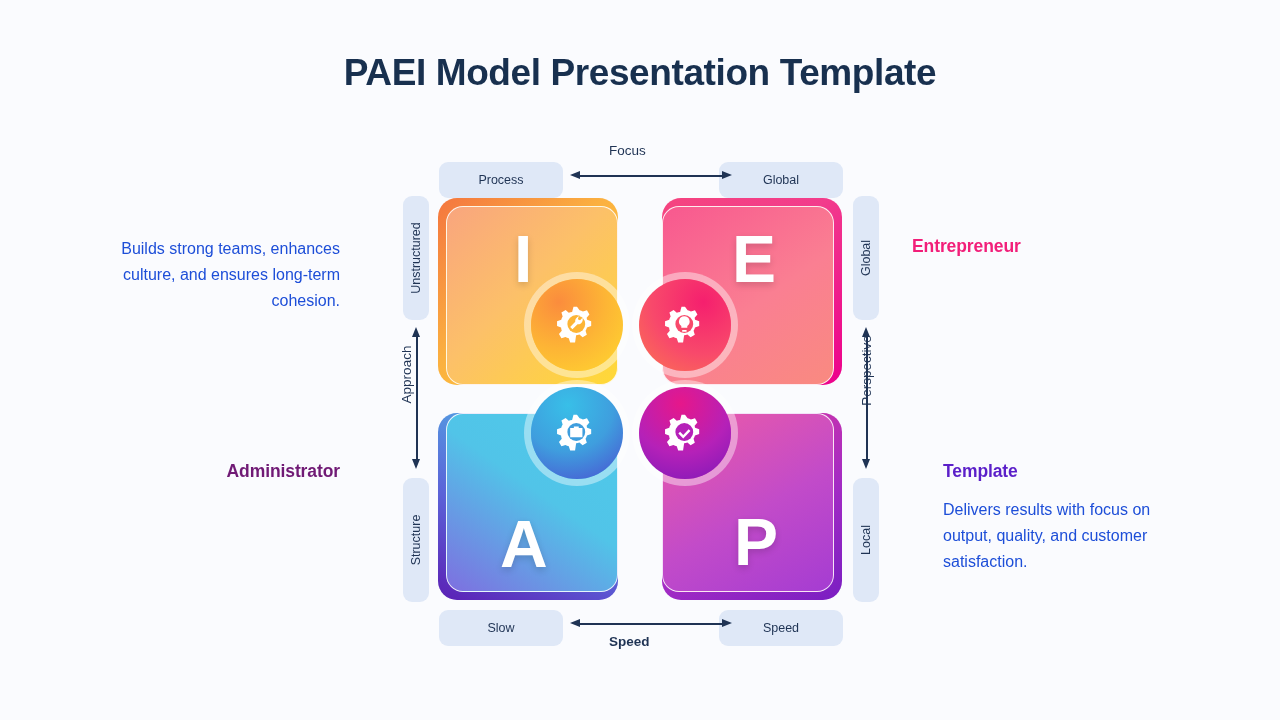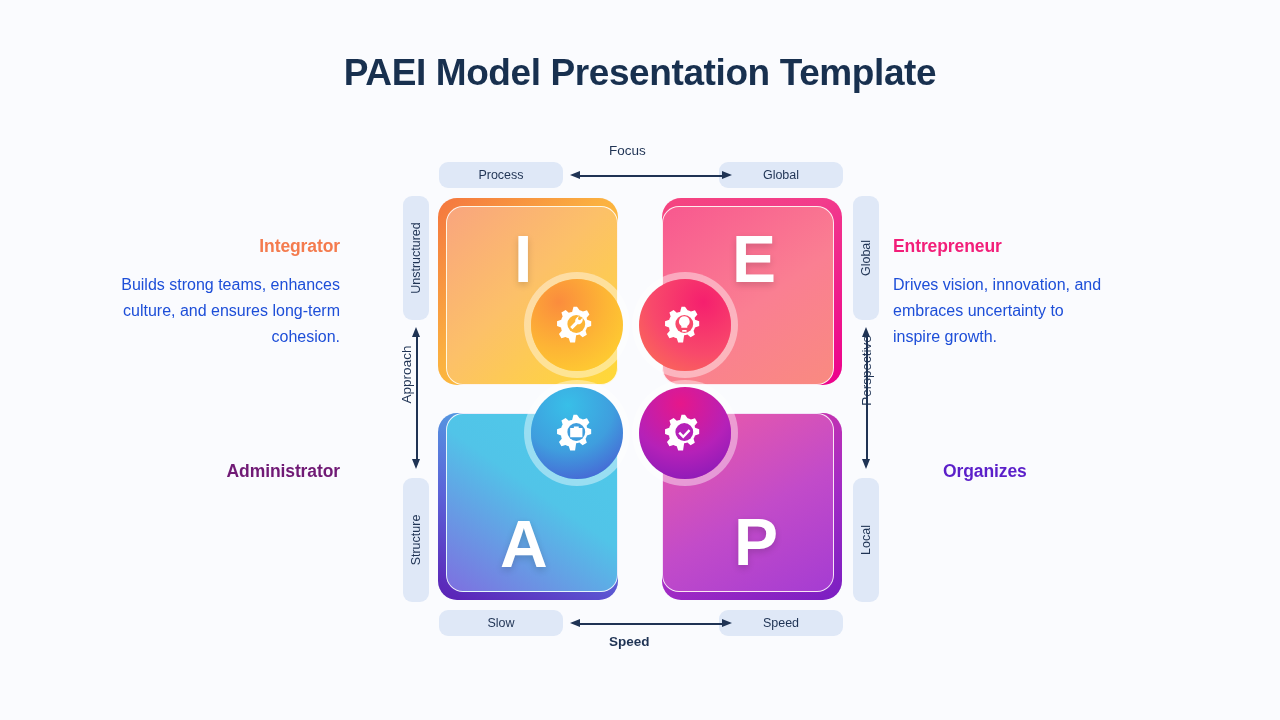--- a/index.html
+++ b/index.html
@@ -42,39 +42,39 @@
     letter-spacing: -0.1px;
   }
   .desc-body {
     font-size: 16px;
     line-height: 1.62;
     color: #1d4ed8;
   }
 
   #desc-integrator    { left: 120px;  top: 236px; }
   #desc-administrator { left: 120px;  top: 461px; }
-  #desc-entrepreneur  { left: 893px;  top: 236px; }
+  #desc-entrepreneur  { left: 912px;  top: 236px; }
   #desc-producer      { left: 943px;  top: 461px; }
 
   
   .matrix { position: absolute; left: 396px; top: 155px; width: 490px; height: 490px; }
 
   
   .pill {
     position: absolute;
     background: #dfe8f7;
     border-radius: 9px;
     color: #1f3354;
     font-size: 12.5px;
     display: flex;
     align-items: center;
     justify-content: center;
     text-align: center;
   }
-  .pill.h { width: 124px; height: 26px; }
+  .pill.h { width: 124px; height: 36px; }
   .pill.v { width: 26px;  height: 124px; }
   .pill.v span { transform: rotate(-90deg); white-space: nowrap; display: block; }
 
   #pill-process { left: 43px;  top: 7px; }
   #pill-results { left: 323px; top: 7px; }
   #pill-slow    { left: 43px;  top: 455px; }
   #pill-fast    { left: 323px; top: 455px; }
 
   #pill-unstructured { left: 7px;   top: 41px; }
   #pill-structure    { left: 7px;   top: 323px; }
@@ -195,35 +195,34 @@
   #badge-e { left: 243px; top: 124px; background: radial-gradient(circle at 70% 25%, #f51f6e 0%, #f8496b 55%, #fb7550 100%); }
   #badge-a { left: 135px; top: 232px; background: radial-gradient(circle at 40% 20%, #38bfe8 0%, #3f9ede 50%, #4a4fd1 100%); }
   #badge-p { left: 243px; top: 232px; background: radial-gradient(circle at 45% 18%, #e6178a 0%, #b521b8 55%, #7d18b8 100%); }
 </style>
 </head>
 <body>
 
 <div class="slide-title">PAEI Model Presentation Template</div>
 
 <div class="desc-block left" id="desc-integrator">
-  <div class="desc-title" style="color:#f47b4e">Integrator</div>
   <div class="desc-body">Builds strong teams, enhances culture, and ensures long-term cohesion.</div>
 </div>
 
 <div class="desc-block left" id="desc-administrator">
   <div class="desc-title" style="color:#701a75">Administrator</div>
 </div>
 
 <div class="desc-block right" id="desc-entrepreneur">
   <div class="desc-title" style="color:#f21e79">Entrepreneur</div>
-  <div class="desc-body">Drives vision, innovation, and embraces uncertainty to inspire growth.</div>
 </div>
 
 <div class="desc-block right" id="desc-producer">
-  <div class="desc-title" style="color:#5b1fc9">Organizes</div>
+  <div class="desc-title" style="color:#5b1fc9">Template</div>
+  <div class="desc-body">Delivers results with focus on output, quality, and customer satisfaction.</div>
 </div>
 
 <div class="matrix">
 
   <div class="pill h" id="pill-process">
     <span>Process</span>
   </div>
   <div class="pill h" id="pill-results">
     <span>Global</span>
   </div>

